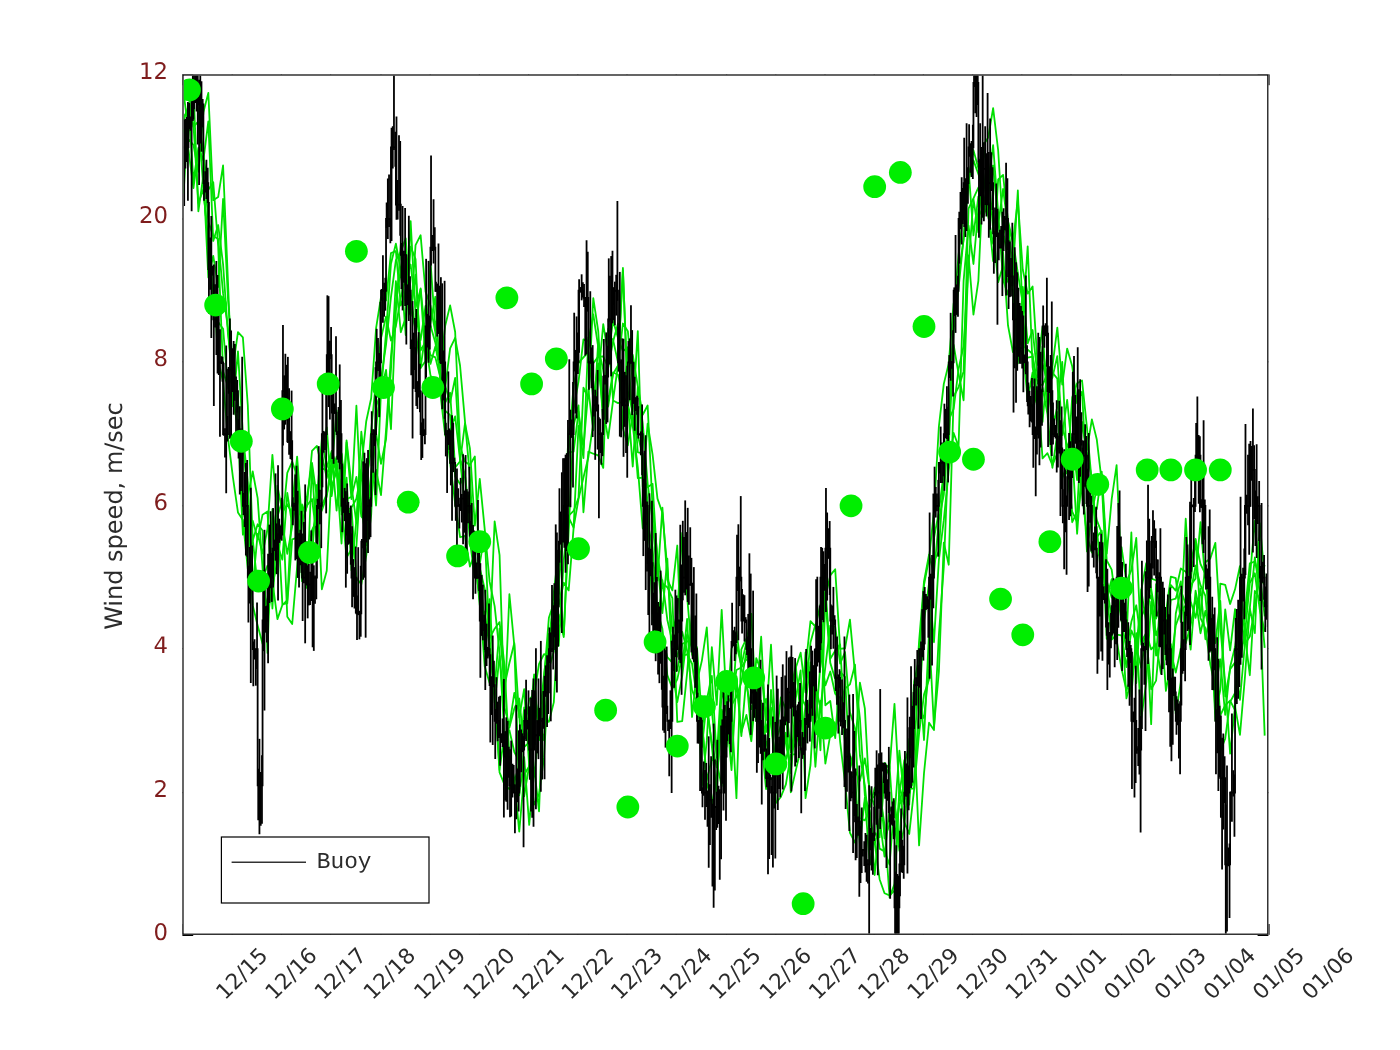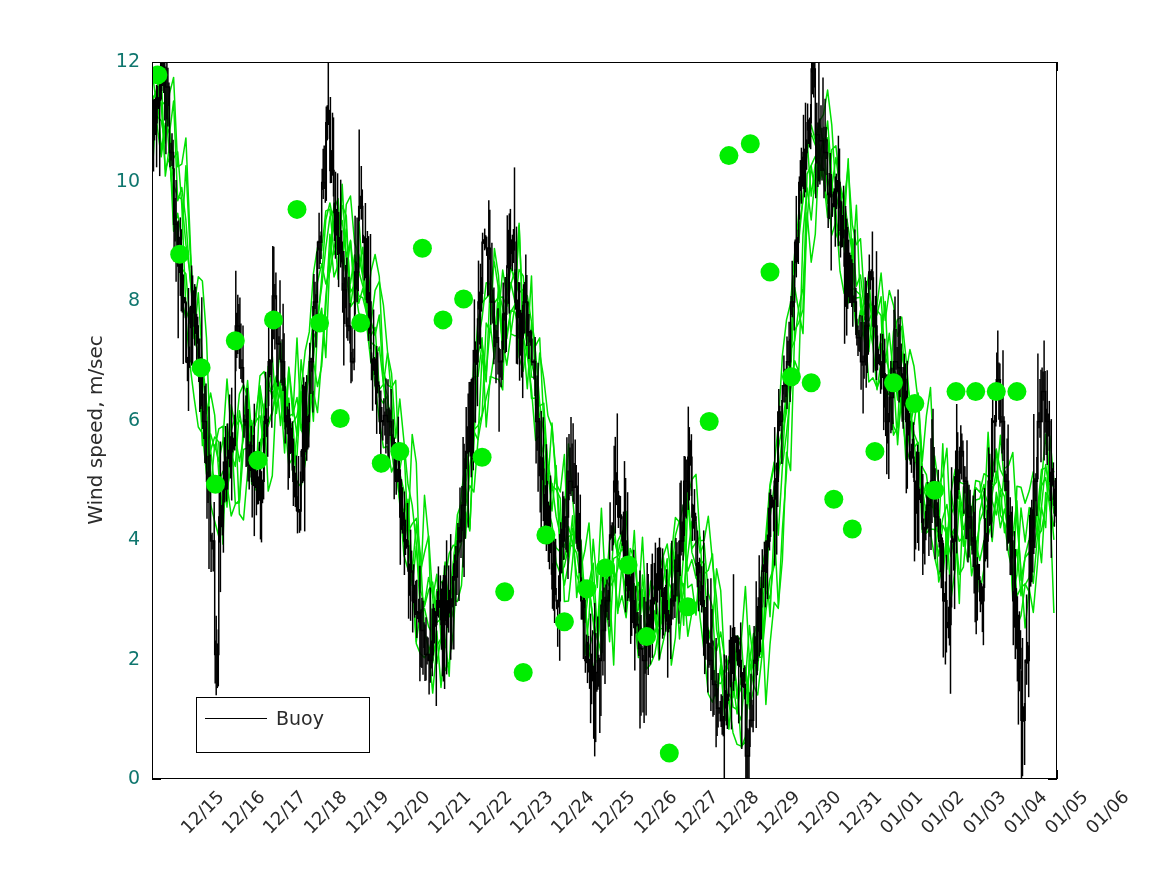--- a/index.html
+++ b/index.html
@@ -24,35 +24,36 @@
   #plot{
     position:absolute; left:152px; top:62px; width:905px; height:717px;
     border:1.6px solid #000; box-sizing:border-box; background:#fff;
     overflow:hidden;
   }
   #plot-svg{position:absolute;left:0;top:0;width:905px;height:717px;display:block;}
 
   
   .ytick-mark{position:absolute;left:152px;width:9px;height:0;border-top:1.6px solid #000;}
   .ytick-mark.r{left:1048px;}
-  .ytick-label{position:absolute;width:60px;text-align:right;font-size:19px;color:#0f766e;}
+  .ytick-label{position:absolute;width:60px;text-align:right;font-size:19px;color:#7f1d1d;}
 
   .xtick-mark{position:absolute;top:770px;width:0;height:9px;border-left:1.6px solid #000;}
   .xtick-mark.t{top:62px;}
   .xtick-label{
     position:absolute; top:786px; font-size:18px; color:#2b2b2b;
     transform:rotate(-45deg); transform-origin:right top; white-space:nowrap;
     text-align:right;
   }
 
   
   #legend{
-    position:absolute; left:196px; top:697px; width:174px; height:56px;
+    position:absolute; left:184px; top:697px; width:174px; height:56px;
     border:1.4px solid #000; background:#fff; box-sizing:border-box;
     padding:6px 8px 0 8px;
+    font-family:Liberation Mono, monospace;
   }
   .legend-row{display:flex;align-items:center;height:28px;}
   .legend-swatch{width:62px;height:0;margin-right:9px;flex:none;}
   .legend-swatch.buoy{border-top:1.6px solid #000;}
   .legend-swatch.fcst{border-top:1.6px solid #00e000;}
   .legend-text{font-size:19px;color:#2b2b2b;line-height:1;}
 </style>
 </head>
 <body>
 
@@ -72,21 +73,21 @@
       <div class="ytick-mark r" style="top: 540px;"></div>
       <div class="ytick-label" style="left: 80px; top: 527px;">4</div>
       <div class="ytick-mark" style="top: 420.5px;"></div>
       <div class="ytick-mark r" style="top: 420.5px;"></div>
       <div class="ytick-label" style="left: 80px; top: 407.5px;">6</div>
       <div class="ytick-mark" style="top: 301px;"></div>
       <div class="ytick-mark r" style="top: 301px;"></div>
       <div class="ytick-label" style="left: 80px; top: 288px;">8</div>
       <div class="ytick-mark" style="top: 181.5px;"></div>
       <div class="ytick-mark r" style="top: 181.5px;"></div>
-      <div class="ytick-label" style="left: 80px; top: 168.5px;">10</div>
+      <div class="ytick-label" style="left: 80px; top: 168.5px;">20</div>
       <div class="ytick-mark" style="top: 62px;"></div>
       <div class="ytick-mark r" style="top: 62px;"></div>
       <div class="ytick-label" style="left: 80px; top: 49px;">12</div>
     </div>
   <div id="xticks">
       <div class="xtick-mark" style="left: 152px;"></div>
       <div class="xtick-mark t" style="left: 152px;"></div>
       <div class="xtick-label" style="left: 161px;">12/15</div>
       <div class="xtick-mark" style="left: 193.136px;"></div>
       <div class="xtick-mark t" style="left: 193.136px;"></div>

